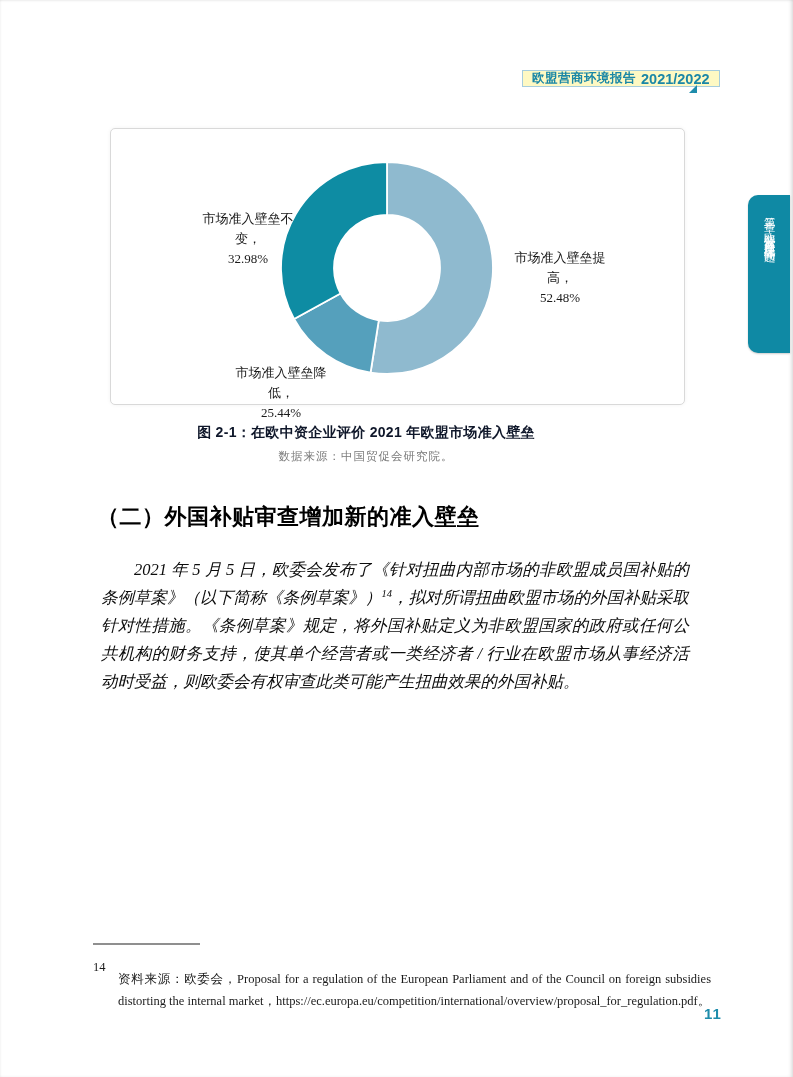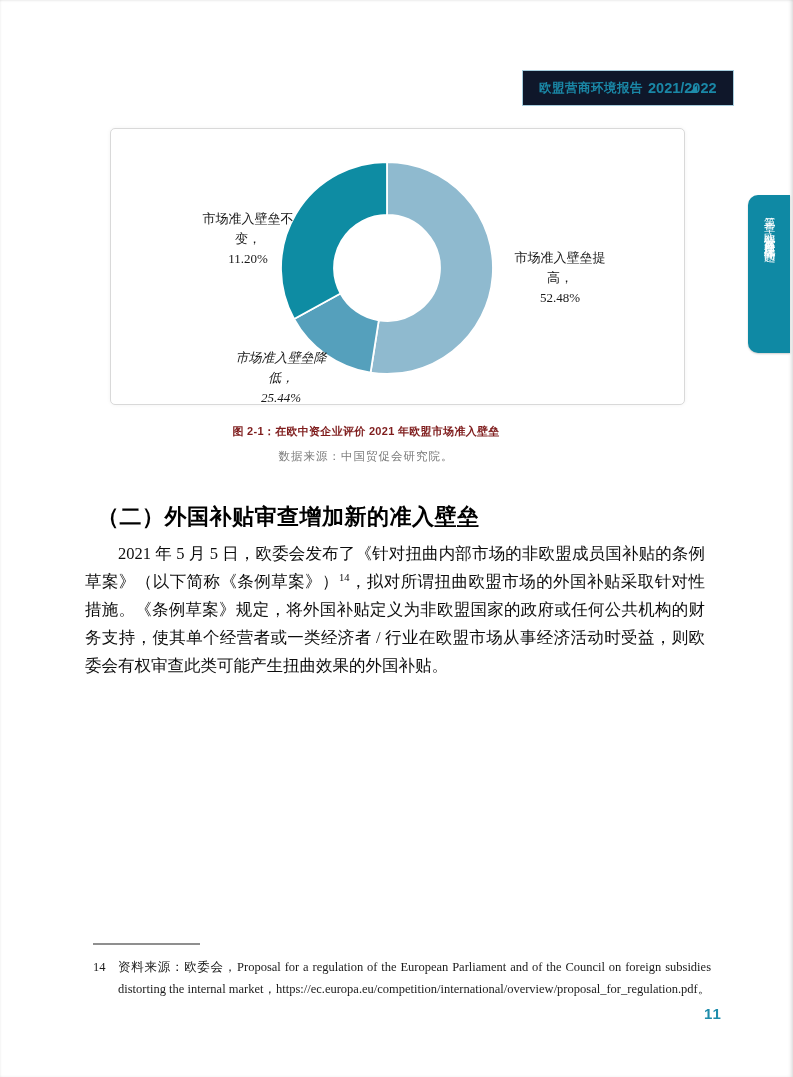--- a/index.html
+++ b/index.html
@@ -8,24 +8,24 @@
     position: relative;
     background: #ffffff;
     font-family: "Liberation Serif", "DejaVu Serif", serif;
     color: #111;
     overflow: hidden;
     box-shadow: inset -3px 0 4px -2px rgba(0,0,0,.18), inset 0 2px 3px -2px rgba(0,0,0,.10), inset 2px 0 3px -2px rgba(0,0,0,.08);
   }
 
   
   .header-tag {
-    position: absolute; left: 522px; top: 70px; height: 36px;
+    position: absolute; left: 522px; top: 70px; height: 17px;
     display: flex; align-items: center; gap: 5px;
-    border: 1px solid #a6cddd; background: #0f172a;
-    padding: 0 16px;
+    border: 1px solid #a6cddd; background: #fef9c3;
+    padding: 0 9px;
   }
   .header-tag .ht-title {
     font-family: "Liberation Sans", "DejaVu Sans", sans-serif;
     font-size: 12.5px; font-weight: 600; color: #1a87a6; letter-spacing: .5px;
   }
   .header-tag .ht-year {
     font-family: "Liberation Sans", "DejaVu Sans", sans-serif;
     font-size: 14.5px; font-weight: 800; color: #1a87a6;
   }
   .header-corner {
@@ -54,62 +54,62 @@
     background: #fff; border: 1px solid #d9d9d9; border-radius: 5px;
     box-shadow: 0 0 4px rgba(0,0,0,.05);
   }
   .chart-card svg { position: absolute; left: 169px; top: 32px; }
   .chart-label {
     position: absolute; text-align: center;
     font-size: 13px; line-height: 20px; color: #1a1a1a;
     font-family: "Liberation Serif", "DejaVu Serif", serif;
   }
   .chart-label-0 { left: 391px; top: 119px; width: 116px; } 
-  .chart-label-1 { left: 116px; top: 219px; width: 108px; font-style: italic; } 
+  .chart-label-1 { left: 116px; top: 234px; width: 108px; } 
   .chart-label-2 { left:  82px; top:  80px; width: 110px; } 
 
   
   .fig-caption {
     position: absolute; left: 0; top: 424px; width: 732px; text-align: center;
     font-family: "Liberation Sans", "DejaVu Sans", sans-serif;
-    font-size: 11px; font-weight: 600; color: #7f1d1d; letter-spacing: .3px;
+    font-size: 14px; font-weight: 600; color: #0f172a; letter-spacing: .3px;
   }
   .fig-source {
     position: absolute; left: 0; top: 449px; width: 732px; text-align: center;
     font-size: 11.5px; color: #7a7a7a; letter-spacing: 1px;
   }
 
   
   .section-heading {
     position: absolute; left: 97px; top: 502px;
     font-family: "Liberation Sans", "DejaVu Sans", sans-serif;
     font-size: 22px; font-weight: 800; color: #000; letter-spacing: .5px;
   }
 
   
   .body-text {
     position: absolute; left: 85px; top: 540px; width: 620px;
     font-size: 16.5px; line-height: 28px; color: #0d0d0d;
     text-align: justify;
   }
-  .body-text p { text-indent: 2em; margin: 0; }
+  .body-text p { text-indent: 2em; margin: 16px; font-style: italic; }
   .body-text sup { font-size: 10.5px; line-height: 0; }
 
   
   .footnote-rule {
     position: absolute; left: 93px; top: 943px; width: 107px; height: 2px;
     background: #8f8f8f;
   }
   .footnote {
     position: absolute; left: 93px; top: 956px; width: 618px;
     font-size: 12.5px; line-height: 22px; color: #1a1a1a;
     display: flex;
   }
   .footnote .fn-marker { flex: 0 0 25px; }
-  .footnote .fn-text  { flex: 1; text-align: justify; }
+  .footnote .fn-text  { flex: 1; text-align: justify; margin-top: 12px; }
 
   
   .page-number {
     position: absolute; left: 684px; top: 1005px;
     font-family: "Liberation Sans", "DejaVu Sans", sans-serif;
     font-size: 15px; font-weight: 800; color: #1e8cab; letter-spacing: 1px; margin-left: 20px;
   }
 </style>
 </head>
 <body>
@@ -134,21 +134,21 @@
   <div class="chart-label chart-label-0">
     <span>市场准入壁垒提高，</span><br>
     <span>52.48%</span>
   </div>
   <div class="chart-label chart-label-1">
     <span>市场准入壁垒降低，</span><br>
     <span>25.44%</span>
   </div>
   <div class="chart-label chart-label-2">
     <span>市场准入壁垒不变，</span><br>
-    <span>11.20%</span>
+    <span>32.98%</span>
   </div>
 </div>
 
 <div class="fig-caption">图 2-1：在欧中资企业评价 2021 年欧盟市场准入壁垒</div>
 <div class="fig-source">数据来源：中国贸促会研究院。</div>
 
 <div class="section-heading">（二）外国补贴审查增加新的准入壁垒</div>
 
 <div class="body-text">
   <p><span>2021 年 5 月 5 日，欧委会发布了《针对扭曲内部市场的非欧盟成员国补贴的条例草案》（以下简称《条例草案》）</span><sup>14</sup><span>，拟对所谓扭曲欧盟市场的外国补贴采取针对性措施。《条例草案》规定，将外国补贴定义为非欧盟国家的政府或任何公共机构的财务支持，使其单个经营者或一类经济者 / 行业在欧盟市场从事经济活动时受益，则欧委会有权审查此类可能产生扭曲效果的外国补贴。</span></p>

